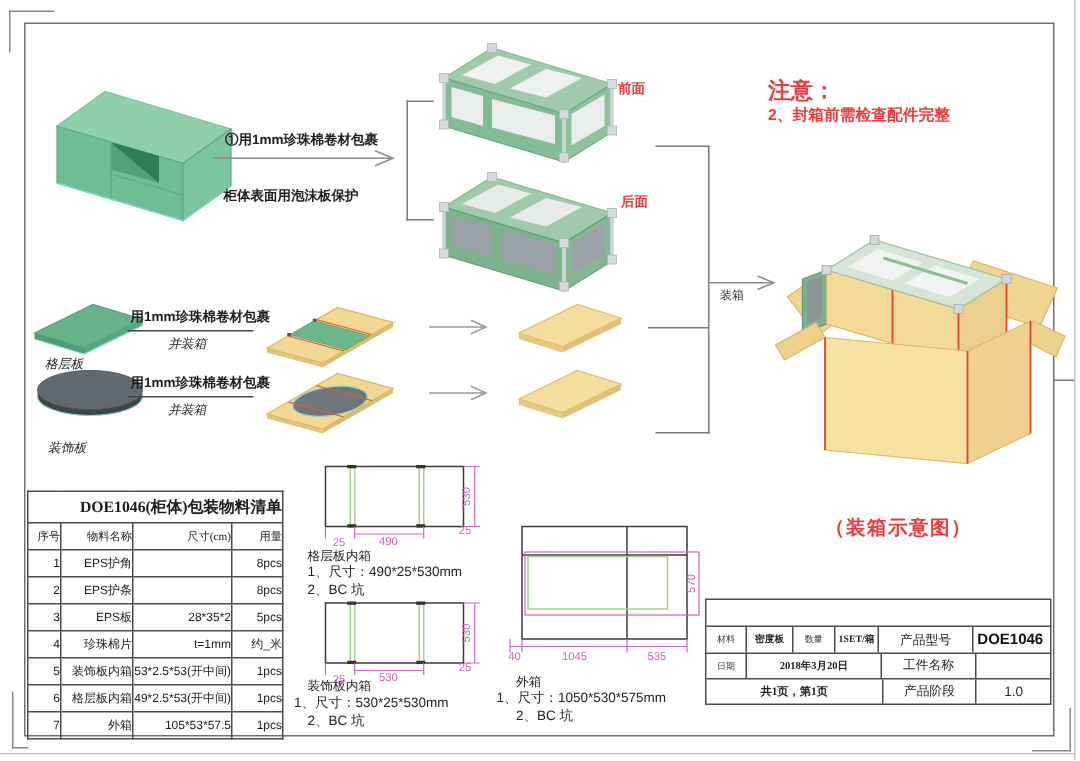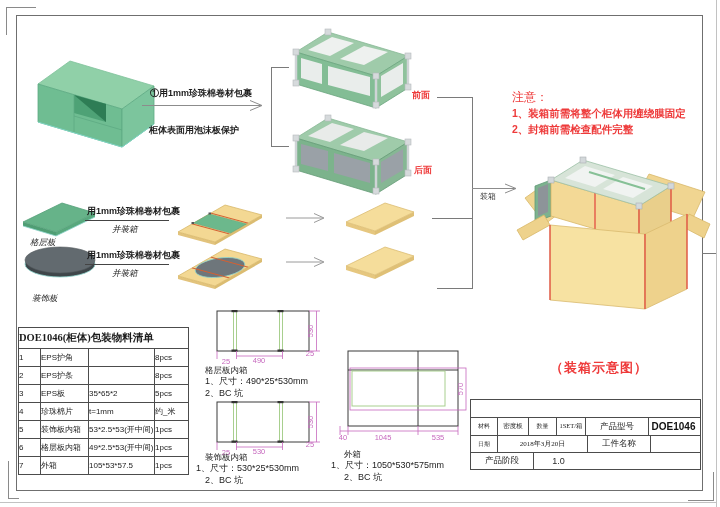--- a/index.html
+++ b/index.html
@@ -6,50 +6,50 @@
   .sheet{position:relative;width:720px;height:507px;background:#ffffff;overflow:hidden;
          font-family:"Liberation Sans",sans-serif;color:#2b2b2b;}
   .abs{position:absolute;}
   .hline{position:absolute;height:1px;background:#7a7a7a;}
   .frame{position:absolute;left:16px;top:15px;width:685px;height:474px;border:1px solid #6f6f6f;}
   .corner-tl{position:absolute;left:6px;top:7px;width:29px;height:27px;border-left:1px solid #8a8a8a;border-top:1px solid #8a8a8a;}
   .corner-bl{position:absolute;left:8px;top:461px;width:10px;height:37px;border-left:1px solid #8a8a8a;border-bottom:1px solid #8a8a8a;}
   .corner-br{position:absolute;left:688px;top:472px;width:25px;height:28px;border-right:1px solid #8a8a8a;border-bottom:1px solid #8a8a8a;}
   .paper-right{position:absolute;left:716px;top:0;width:1px;height:507px;background:#c2c2c2;}
   .paper-bottom{position:absolute;left:0;top:502px;width:717px;height:1px;background:#c2c2c2;}
-  .red{color:#ee3a3a;margin-top:36px;}
+  .red{color:#ee3a3a;}
   .steptext{font-size:9px;font-weight:600;color:#1d1d1d;white-space:nowrap;}
   .smalltext{font-size:8.5px;color:#1d1d1d;white-space:nowrap;font-style:italic;}
   .facelabel{font-size:9px;font-weight:600;white-space:nowrap;}
   .notice{font-size:10.5px;line-height:16px;font-weight:600;white-space:nowrap;}
-  .notice .ttl{font-size:12px;font-weight:400;}
+  .notice .ttl{font-size:15px;font-weight:700;}
   .caption{font-size:13px;font-weight:600;letter-spacing:1px;white-space:nowrap;}
   .packlbl{font-size:8px;color:#333;white-space:nowrap;}
   .underline{position:absolute;height:1px;background:#444;}
   
   table.mat{position:absolute;left:18px;top:327px;width:170px;border-collapse:collapse;table-layout:fixed;}
-  table.mat td,table.mat th{border:1px solid #4c4c4c;padding:0;text-align:left;vertical-align:middle;
+  table.mat td,table.mat th{border:1px solid #4c4c4c;padding:0;text-align:right;vertical-align:middle;
        font-size:8px;font-weight:400;color:#1c1c1c;overflow:hidden;white-space:nowrap;}
   table.mat .tbl-title{height:20px;font-size:10.5px;font-weight:700;font-family:"Liberation Serif",serif;}
   table.mat tr.hd th{height:17px;font-size:7.5px;font-family:"Liberation Serif",serif;}
   table.mat tr.bd td{height:17px;}
   
   .dim{stroke:#c668be;stroke-width:0.8;}
   .dimt{fill:#c668be;font-size:7.5px;font-family:"Liberation Sans",sans-serif;}
   .draw-name{position:absolute;font-size:8.5px;color:#222;white-space:nowrap;}
   .draw-line{position:absolute;font-size:9px;color:#222;white-space:nowrap;}
   
   .titleblock{position:absolute;left:470px;top:399px;width:229px;border:1px solid #4c4c4c;background:#fff;}
   .tb-row{display:flex;border-bottom:1px solid #4c4c4c;}
   .tb-row:last-child{border-bottom:none;}
   .tb-cell{border-right:1px solid #4c4c4c;display:flex;align-items:center;justify-content:center;
            overflow:hidden;white-space:nowrap;box-sizing:border-box;}
   .tb-cell:last-child{border-right:none;}
   .tb-lab{font-size:6px;color:#333;font-family:"Liberation Serif",serif;}
-  .tb-val{font-size:6.5px;font-weight:400;color:#222;font-family:"Liberation Serif",serif;}
+  .tb-val{font-size:6.5px;font-weight:700;color:#222;font-family:"Liberation Serif",serif;}
   .tb-big{font-size:8.5px;font-family:"Liberation Serif",serif;color:#222;}
   .tb-pn{font-size:9.5px;font-family:"Liberation Serif",serif;color:#111;}
   .tb-model{font-size:10px;font-weight:700;color:#111;}
 </style>
 </head>
 <body>
 
 <div class="sheet">
 
   <div class="paper-right"></div>
@@ -131,21 +131,20 @@
   <div class="abs" style="left:437px;top:97px;width:35px;height:190px;border-right:1px solid #7a7a7a;border-top:1px solid #7a7a7a;border-bottom:1px solid #7a7a7a;"></div>
   <div class="hline" style="left:432px;top:218px;width:40px;"></div>
   <svg class="abs" style="left:471px;top:182px" width="50" height="13" viewBox="0 0 50 13">
     <line x1="1" y1="6.5" x2="44" y2="6.5" stroke="#8c8c8c" stroke-width="1"></line>
     <polyline points="34,2 45,6.5 34,11" fill="none" stroke="#8c8c8c" stroke-width="1"></polyline>
   </svg>
   <div class="abs packlbl" style="left:480px;top:191px">装箱</div>
 
   <div class="abs red notice" style="left:512px;top:53px">
     <div class="ttl">注意：</div>
-    <div>1、装箱前需将整个柜体用缠绕膜固定</div>
     <div>2、封箱前需检查配件完整</div>
   </div>
 
   <svg class="abs" style="left:515px;top:128px" width="196" height="218" viewBox="0 0 196 218">
 
     <polygon points="120,72 178,90 190,64 134,46" fill="#f0d591" stroke="#d8b868" stroke-width="0.8"></polygon>
     <polygon points="30,96 10,70 24,60 46,84" fill="#f0d591" stroke="#d8b868" stroke-width="0.8"></polygon>
 
     <polygon points="20,58 36,52 36,88 20,94" fill="#7db28f" stroke="#5f9a77" stroke-width="0.8"></polygon>
     <polygon points="23,60 33,56 33,84 23,88" fill="#8d9499"></polygon>
@@ -166,21 +165,21 @@
     </g>
 
     <polygon points="174,86 195,96 189,110 168,99" fill="#eed28c" stroke="#d8b868" stroke-width="0.8"></polygon>
     <polygon points="35,97 130,106 130,181 35,172" fill="#f7e2a2" stroke="#d9ba6e" stroke-width="0.8"></polygon>
     <polygon points="130,106 172,86 172,161 130,181" fill="#eed28c" stroke="#d9ba6e" stroke-width="0.8"></polygon>
     <polygon points="35,97 8,112 2,102 29,87" fill="#eed28c" stroke="#d8b868" stroke-width="0.8"></polygon>
     <line x1="35" y1="97" x2="35" y2="172" stroke="#e2423b" stroke-width="1.2"></line>
     <line x1="130" y1="106" x2="130" y2="181" stroke="#e2423b" stroke-width="1.2"></line>
     <line x1="172" y1="86" x2="172" y2="161" stroke="#e2423b" stroke-width="1.2"></line>
   </svg>
-  <div class="abs red caption" style="left:550px;top:323px">（装箱示意图）</div>
+  <div class="abs red caption" style="left:550px;top:343px">（装箱示意图）</div>
 
   <svg class="abs" style="left:20px;top:200px" width="78" height="40" viewBox="0 0 78 40">
     <polygon points="3,22 36,32 36,36 3,26" fill="#4f9e74"></polygon>
     <polygon points="36,32 75,13 75,17 36,36" fill="#58a87d"></polygon>
     <polygon points="3,22 42,3 75,13 36,32" fill="#66b389" stroke="#54a078" stroke-width="0.8"></polygon>
     <polyline points="3,26 36,36 75,17" fill="none" stroke="#8ed4cd" stroke-width="0.8"></polyline>
   </svg>
   <div class="abs smalltext" style="left:30px;top:237px">格层板</div>
   <div class="abs steptext" style="left:87px;top:205px">用1mm珍珠棉卷材包裹</div>
   <div class="underline" style="left:85px;top:220px;width:84px;"></div>
@@ -235,36 +234,42 @@
     <colgroup>
         <col style="width:22px">
         <col style="width:48px">
         <col style="width:66px">
         <col style="width:34px">
       </colgroup>
     <tbody>
         <tr>
           <td class="tbl-title" colspan="4">DOE1046(柜体)包装物料清单</td>
         </tr>
+    <tr class="hd">
+      <th>序号</th>
+      <th>物料名称</th>
+      <th>尺寸(cm)</th>
+      <th>用量</th>
+    </tr>
     <tr class="bd">
       <td>1</td>
       <td>EPS护角</td>
       <td></td>
       <td>8pcs</td>
     </tr>
     <tr class="bd">
       <td>2</td>
       <td>EPS护条</td>
       <td></td>
       <td>8pcs</td>
     </tr>
     <tr class="bd">
       <td>3</td>
       <td>EPS板</td>
-      <td>35*65*2</td>
+      <td>28*35*2</td>
       <td>5pcs</td>
     </tr>
     <tr class="bd">
       <td>4</td>
       <td>珍珠棉片</td>
       <td>t=1mm</td>
       <td>约_米</td>
     </tr>
     <tr class="bd">
       <td>5</td>
@@ -381,18 +386,19 @@
       <div class="tb-cell tb-big" style="width:63px">产品型号</div>
       <div class="tb-cell tb-model" style="width:49px">DOE1046</div>
     </div>
     <div class="tb-row" style="height:16px">
       <div class="tb-cell tb-lab" style="width:27px">日期</div>
       <div class="tb-cell tb-val" style="width:90px;font-size:7px">2018年3月20日</div>
       <div class="tb-cell tb-big" style="width:63px">工件名称</div>
       <div class="tb-cell" style="width:49px"></div>
     </div>
     <div class="tb-row" style="height:16px">
+      <div class="tb-cell tb-val" style="width:119px;font-size:7.5px">共1页，第1页</div>
       <div class="tb-cell tb-big" style="width:63px">产品阶段</div>
       <div class="tb-cell" style="width:49px;font-size:9px">1.0</div>
     </div>
   </div>
 
 </div>
 
 </body></html>

